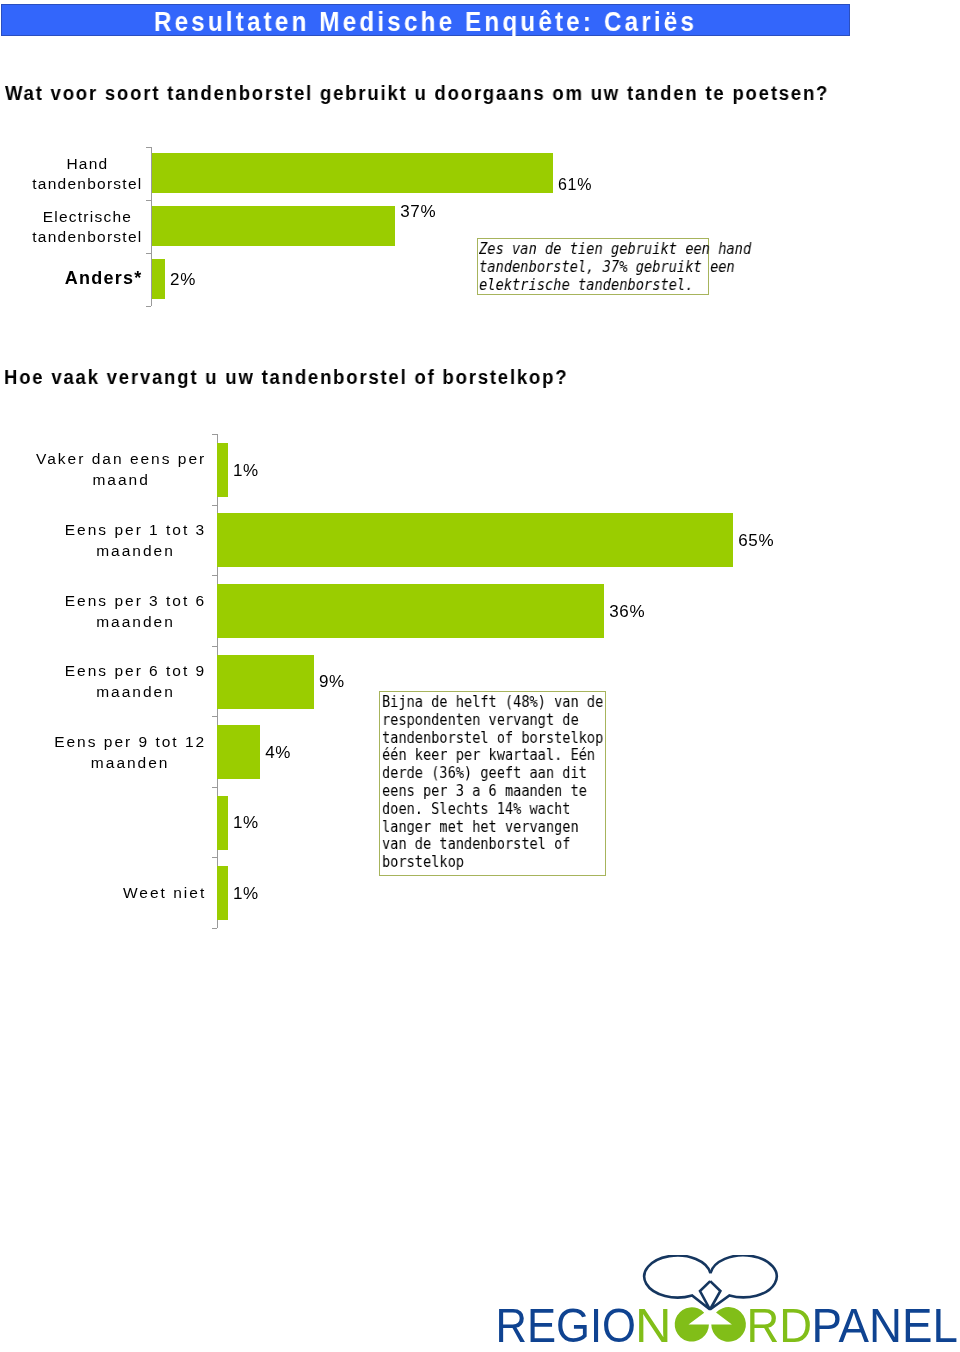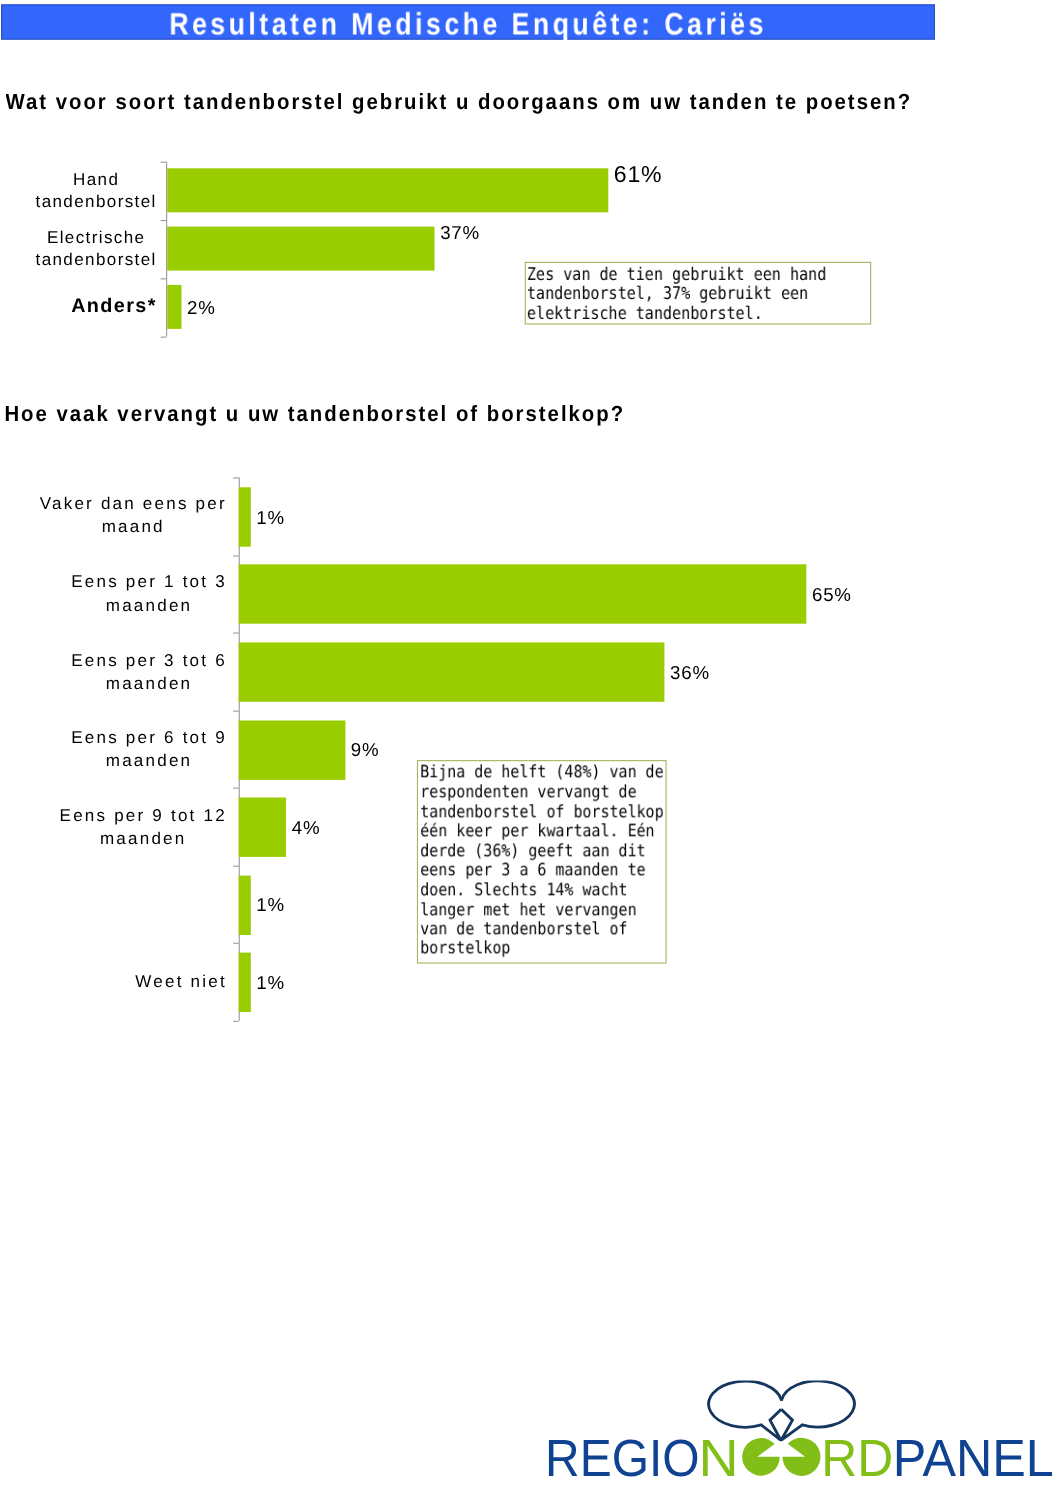--- a/index.html
+++ b/index.html
@@ -37,21 +37,21 @@
   <div class="question" id="q1">Wat voor soort tandenborstel gebruikt u doorgaans om uw tanden te poetsen?</div>
   <div class="question" id="q2">Hoe vaak vervangt u uw tandenborstel of borstelkop?</div>
 
   <div class="chart" id="chart-0" style="left: 0px; top: 0px; width: 960px; height: 1352px;">
       <div class="axis" style="left: 151.4px; top: 147px; height: 159px;"></div>
       <div class="tick" style="left: 146.4px; top: 147px;"></div>
       <div class="tick" style="left: 146.4px; top: 200px;"></div>
       <div class="tick" style="left: 146.4px; top: 253px;"></div>
       <div class="tick" style="left: 146.4px; top: 306px;"></div>
       <div class="bar" style="left: 151.9px; top: 153.3px; width: 401.075px; height: 40px; background: rgb(154, 205, 0);"></div>
-      <div class="vallabel" style="left: 557.975px; top: 148px; font-size: 21px; line-height: 21.25px; letter-spacing: 0.7px; text-align: center;">61%</div>
+      <div class="vallabel" style="left: 557.975px; top: 174px; font-size: 16px; line-height: 21.25px; letter-spacing: 0.7px; text-align: center;">61%</div>
       <div class="catlabel" style="right: 817.5px; font-size: 15.5px; line-height: 19.2px; letter-spacing: 1.25px; top: 154.3px; margin-left: 44px;">
         <div>Hand</div>
         <div>tandenborstel</div>
       </div>
       <div class="bar" style="left: 151.9px; top: 206.3px; width: 243.275px; height: 40px; background: rgb(154, 205, 0);"></div>
       <div class="vallabel" style="left: 400.175px; top: 201px; font-size: 17px; line-height: 21.25px; letter-spacing: 0.7px;">37%</div>
       <div class="catlabel" style="right: 817.5px; font-size: 15.5px; line-height: 19.2px; letter-spacing: 1.25px; top: 207.3px;">
         <div>Electrische</div>
         <div>tandenborstel</div>
       </div>
@@ -103,21 +103,21 @@
       </div>
       <div class="bar" style="left: 217.2px; top: 795.614px; width: 10.75px; height: 54px; background: rgb(154, 205, 0);"></div>
       <div class="vallabel" style="left: 232.95px; top: 812.374px; font-size: 17px; line-height: 21.25px; letter-spacing: 0.7px;">1%</div>
       <div class="bar" style="left: 217.2px; top: 866.157px; width: 10.75px; height: 54px; background: rgb(154, 205, 0);"></div>
       <div class="vallabel" style="left: 232.95px; top: 882.917px; font-size: 17px; line-height: 21.25px; letter-spacing: 0.7px;">1%</div>
       <div class="catlabel" style="right: 753.8px; font-size: 15.5px; line-height: 21px; letter-spacing: 2px; top: 882.229px;">
         <div>Weet niet</div>
       </div>
     </div>
 
-  <div class="callout" id="callout-0" style="left: 476.6px; top: 238px; width: 315px; height: 57px;">
+  <div class="callout" id="callout-0" style="left: 476.6px; top: 238px; width: 232px; height: 57px; font-style: italic;">
       <div class="ct" style="left: 1.6px; top: 1.1px; font-size: 15.9px; line-height: 17.85px; transform: scaleX(0.862);">
         <span>Zes van de tien gebruikt een hand</span>
         <span>tandenborstel, 37% gebruikt een</span>
         <span>elektrische tandenborstel.</span>
       </div>
     </div>
   <div class="callout" id="callout-1" style="left: 378.7px; top: 691px; width: 227px; height: 185px;">
       <div class="ct" style="left: 2.3px; top: 2.2px; font-size: 15.5px; line-height: 17.8px; transform: scaleX(0.878);">
         <span>Bijna de helft (48%) van de</span>
         <span>respondenten vervangt de</span>

